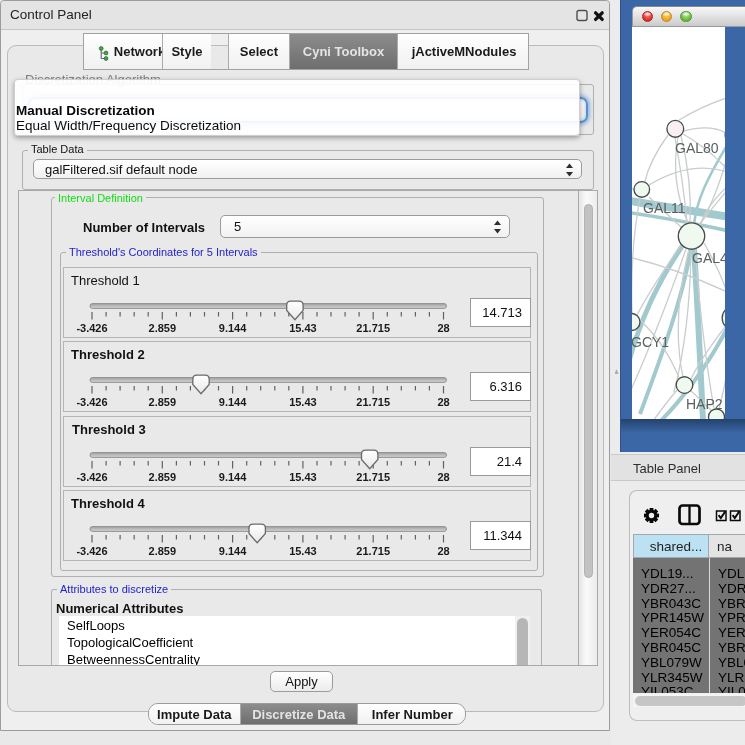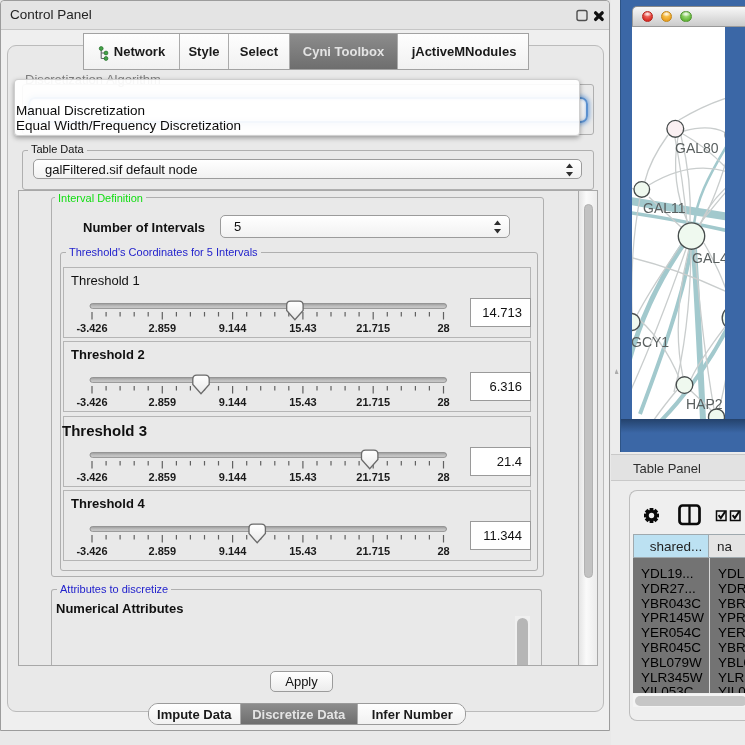--- a/index.html
+++ b/index.html
@@ -146,21 +146,21 @@
     </svg>
 <div class="a" style="left:83px;top:33px;width:446px;height:37px;border:1px solid #A2A2A2;border-radius:0;overflow:hidden;box-sizing:border-box;z-index:3">
 <div class="tseg" style="left:0px;width:95px;box-sizing:border-box"><svg width="12" height="16" viewBox="0 0 12 16" style="margin-right:4px;margin-top:2px">
           <g stroke="#63666A" stroke-width="1.1" fill="none">
             <path d="M3.2,4 L3.2,13.5 M3.2,8 L7.8,8 M3.2,13.5 L7.8,13.5"></path>
           </g>
           <circle cx="3.2" cy="3.5" r="1.9" fill="#43A348" stroke="#2A722E" stroke-width="0.8"></circle>
           <circle cx="8" cy="8" r="1.9" fill="#43A348" stroke="#2A722E" stroke-width="0.8"></circle>
           <circle cx="8" cy="13.5" r="1.9" fill="#43A348" stroke="#2A722E" stroke-width="0.8"></circle>
         </svg>Network</div>
-<div class="tseg" style="left:95px;width:49px;border-left:1px solid #ABABAB;box-sizing:border-box">Style</div>
+<div class="tseg" style="left:78px;width:49px;border-left:1px solid #ABABAB;box-sizing:border-box">Style</div>
 <div class="tseg" style="left:144px;width:61px;border-left:1px solid #ABABAB;box-sizing:border-box">Select</div>
 <div class="tseg tsegd" style="left:205px;width:108px;border-left:1px solid #ABABAB;box-sizing:border-box">Cyni Toolbox</div>
 <div class="tseg" style="left:313px;width:133px;border-left:1px solid #ABABAB;box-sizing:border-box">jActiveMNodules</div>
 </div>
 <div class="a" style="left:7px;top:45px;width:597px;height:667px;background:#E9E9E9;border:1px solid #BBBBBB;border-radius:9px;box-sizing:border-box"></div>
 <div class="gb" style="left:22px;top:84px;width:570px;height:49px"></div>
 <div class="a" style="left:25px;top:72px;font-size:13px;color:#7E7E7E;background:transparent">Discretization Algorithm</div>
 <div class="combo" style="left:28px;top:97px;width:560px;height:26px;box-sizing:border-box;border:2.5px solid #5B90CE;border-radius:7px;box-shadow:0 0 4px 1.5px rgba(95,150,215,0.75), inset 0 0 3px 0.5px rgba(95,150,215,0.5)"></div>
 <div class="gb" style="left:22px;top:150px;width:570px;height:38px"></div>
 <div class="gl" style="left:28px;top:143px;color:#111">Table Data</div>
@@ -280,21 +280,21 @@
         <text x="99.3" y="64.5">2.859</text>
         <text x="169.6" y="64.5">9.144</text>
         <text x="239.9" y="64.5">15.43</text>
         <text x="310.2" y="64.5">21.715</text>
         <text x="380.5" y="64.5">28</text>
       </g>
       <path d="M129.8,43.5 L129.8,38.2 Q129.8,34.2 133.8,34.2 L142.2,34.2 Q146.2,34.2 146.2,38.2 L146.2,43.5 L138.0,52.8 Z" fill="url(#kg2)" stroke="#6A6A6A" stroke-width="1.3"></path>
     </svg>
 <div class="vf" style="left:470px;top:372px">6.316</div>
 <div class="a" style="left:63px;top:416px;width:468px;height:71px;border:1px solid #B5B5B5;box-sizing:border-box"></div>
-<div class="a" style="left:62px;top:422px;font-size:15px;font-weight:700;color:#111">Threshold 3</div>
+<div class="a" style="left:72px;top:422px;font-size:13px;font-weight:700;color:#111">Threshold 3</div>
 <svg class="a" style="left:63px;top:416px" width="468" height="71" viewBox="0 0 468 71">
       <defs>
         <linearGradient id="tg3" x1="0" y1="0" x2="0" y2="1">
           <stop offset="0" stop-color="#A0A0A0"></stop>
           <stop offset="1" stop-color="#D6D6D6"></stop>
         </linearGradient>
         <linearGradient id="kg3" x1="0" y1="0" x2="0" y2="1">
           <stop offset="0" stop-color="#FFFFFF"></stop>
           <stop offset="1" stop-color="#E8E8E8"></stop>
         </linearGradient>
@@ -388,24 +388,29 @@
         <text x="239.9" y="64.5">15.43</text>
         <text x="310.2" y="64.5">21.715</text>
         <text x="380.5" y="64.5">28</text>
       </g>
       <path d="M186.0,43.5 L186.0,38.2 Q186.0,34.2 190.0,34.2 L198.4,34.2 Q202.4,34.2 202.4,38.2 L202.4,43.5 L194.2,52.8 Z" fill="url(#kg4)" stroke="#6A6A6A" stroke-width="1.3"></path>
     </svg>
 <div class="vf" style="left:470px;top:521px">11.344</div>
 <div class="a" style="left:51px;top:589px;width:491px;height:76px;border:1px solid #AFAFAF;border-bottom:none;border-radius:3px 3px 0 0;box-sizing:border-box"></div>
 <div class="gl" style="left:57px;top:583px;color:#2222CC">Attributes to discretize</div>
 <div class="a" style="left:56px;top:601px;font-size:13px;font-weight:700;color:#111">Numerical Attributes</div>
+<div class="a" style="left:59px;top:616px;width:456px;height:49px;background:#fff;overflow:hidden">
+<div class="rowtxt" style="left:8px;top:2px">SelfLoops</div>
+<div class="rowtxt" style="left:8px;top:19px">TopologicalCoefficient</div>
+<div class="rowtxt" style="left:8px;top:36px">BetweennessCentrality</div>
+</div>
 <div class="a" style="left:515px;top:616px;width:15px;height:49px;background:#F0F0F0"></div>
 <div class="a" style="left:517px;top:618px;width:11px;height:47px;border-radius:5.5px 5.5px 0 0;background:#B6B6B6"></div>
 <div class="a" style="left:270px;top:671px;width:63px;height:21px;border:1px solid #9B9B9B;border-radius:5px;background:linear-gradient(#FFFFFF,#ECECEC);box-sizing:border-box;font-size:13px;color:#111;display:flex;align-items:center;justify-content:center">Apply</div>
 <div class="a" style="left:148px;top:703px;width:317.5px;height:22px;border:1px solid #9A9A9A;border-radius:10px;overflow:hidden;box-sizing:border-box">
 <div class="tseg" style="left:0px;width:90.5px;box-sizing:border-box">Impute Data</div>
 <div class="tseg tsegd" style="left:90.5px;width:117.5px;border-left:1px solid #ABABAB;box-sizing:border-box">Discretize Data</div>
 <div class="tseg" style="left:208px;width:109.5px;border-left:1px solid #ABABAB;box-sizing:border-box">Infer Number</div>
 </div>
 <div class="a" style="left:614.5px;top:369px;width:4px;height:5px;background:#ABABAB;clip-path:polygon(0 100%,50% 0,100% 100%)"></div>
 <div class="a" style="left:14px;top:79px;width:566px;height:57px;background:rgba(255,255,255,0.93);border-radius:4px;box-shadow:0 2px 5px rgba(0,0,0,0.35);border:1px solid rgba(160,160,160,0.5);box-sizing:border-box"></div>
-<div class="a" style="left:16px;top:103px;font-size:13.5px;font-weight:400;color:#0A0A0A">Manual Discretization</div>
+<div class="a" style="left:16px;top:103px;font-size:13.5px;font-weight:700;color:#0A0A0A">Manual Discretization</div>
 <div class="a" style="left:16px;top:118px;font-size:13.5px;color:#0A0A0A">Equal Width/Frequency Discretization</div>
 </div>
 </body></html>

